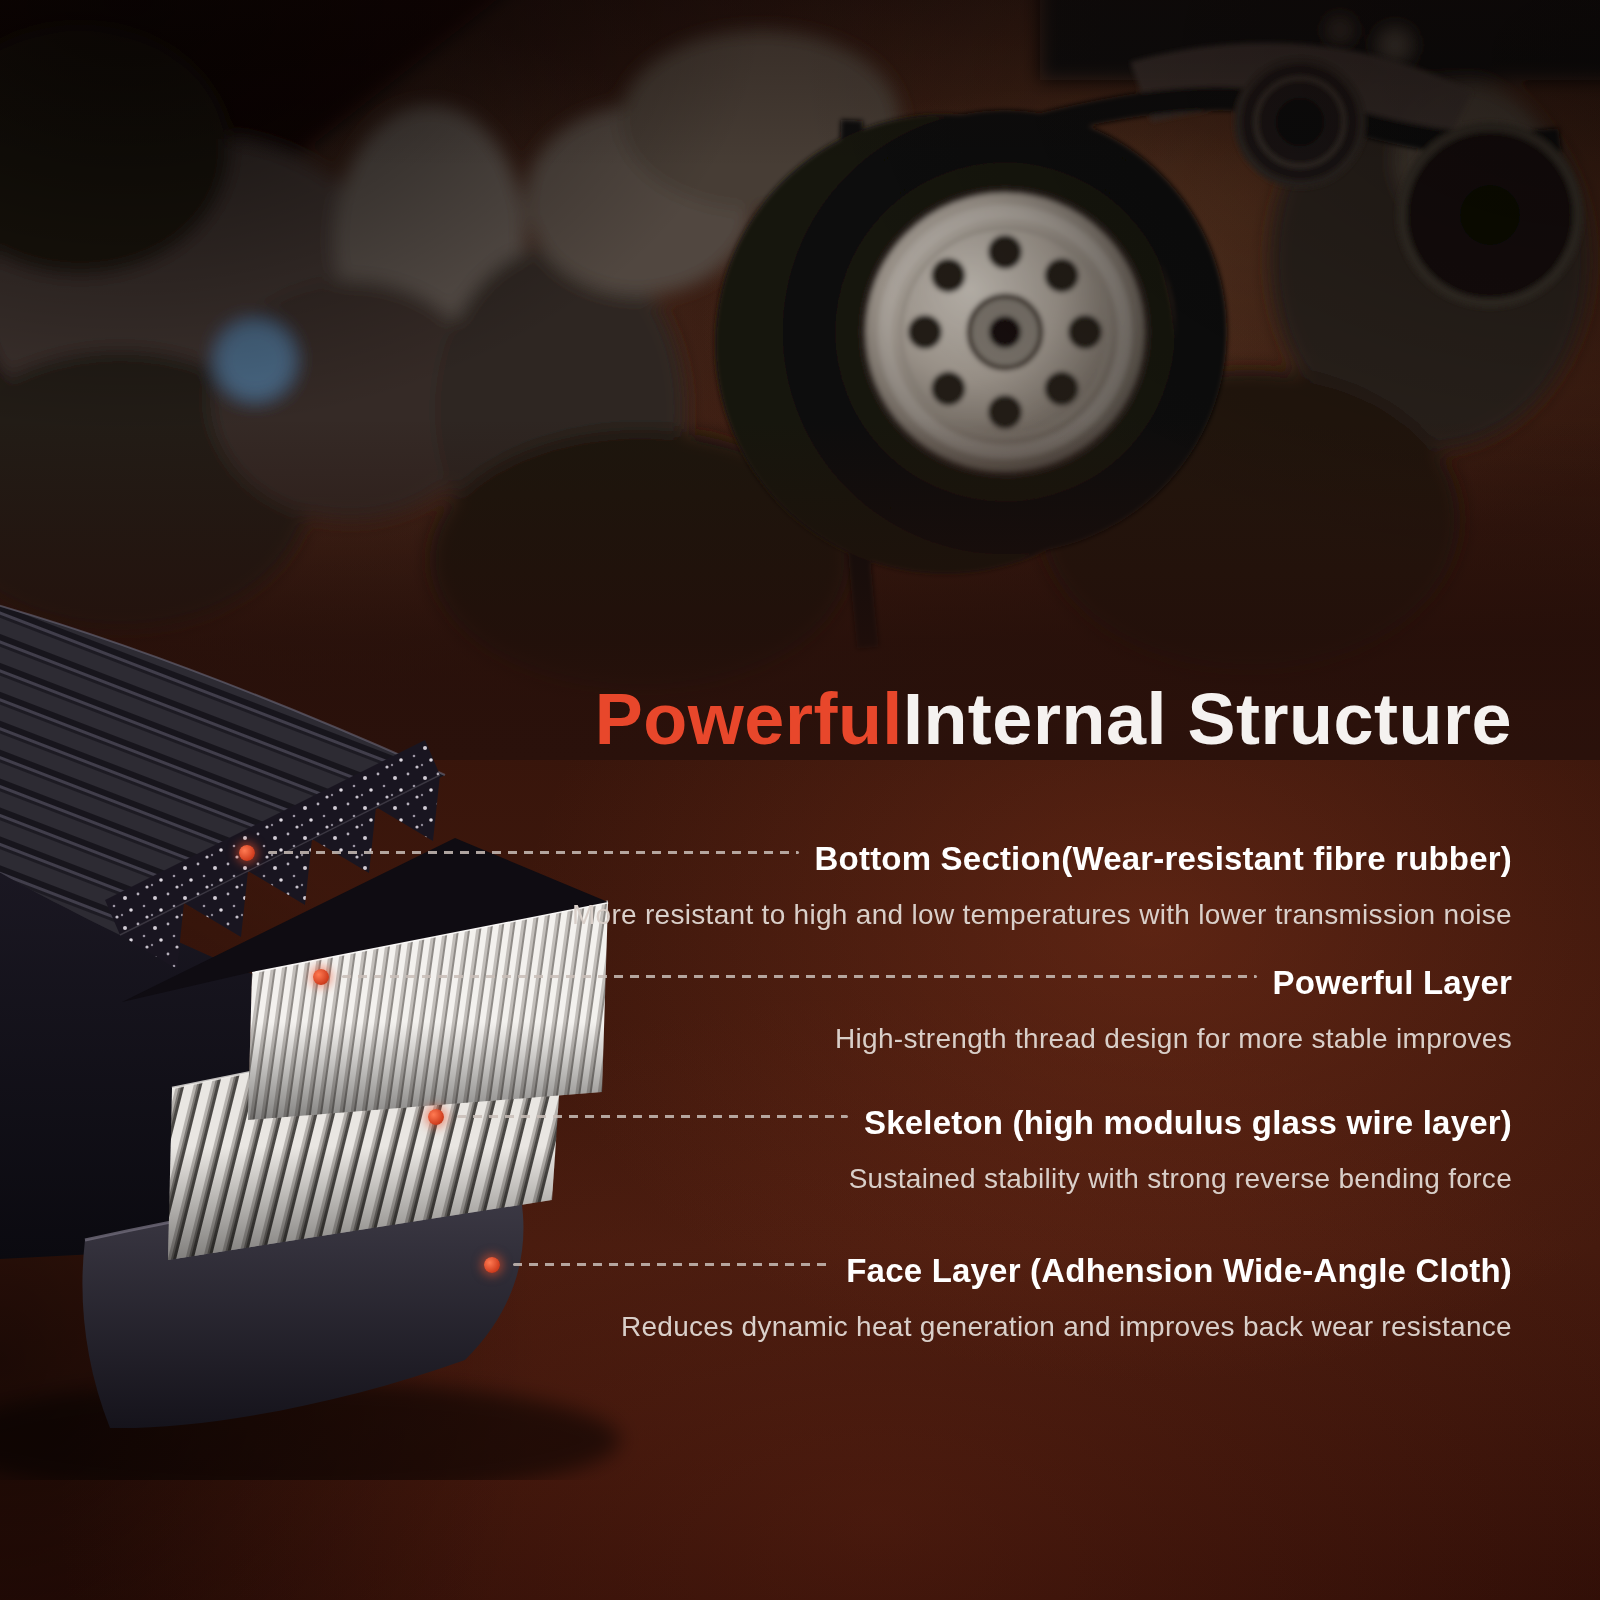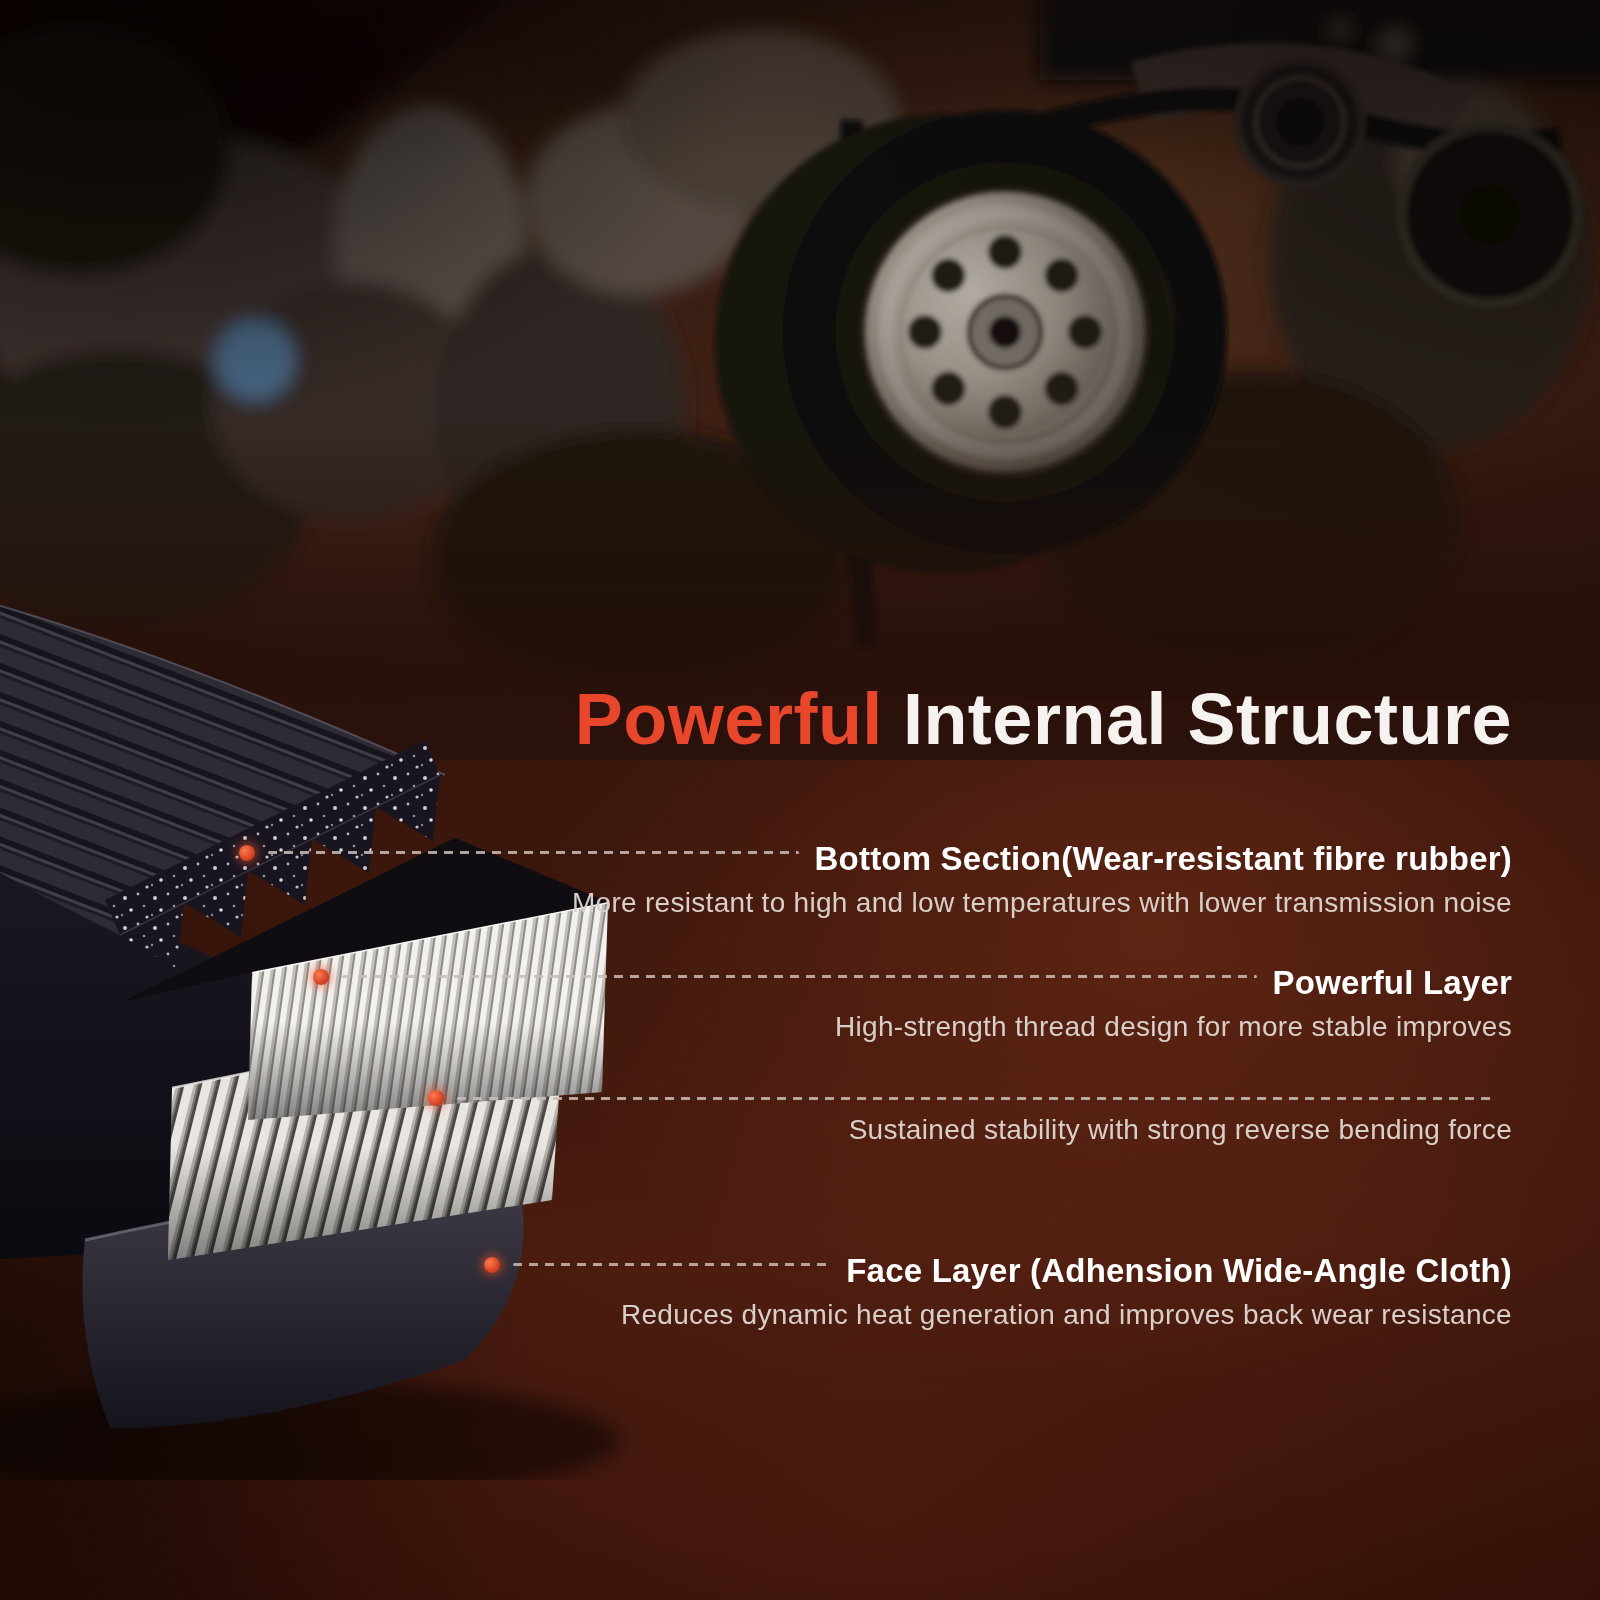--- a/index.html
+++ b/index.html
@@ -33,40 +33,40 @@
     background:
       radial-gradient(1100px 750px at 8% 0%, rgba(0,0,0,0.78), transparent 58%),
       radial-gradient(1300px 850px at 100% 8%, rgba(0,0,0,0.40), transparent 62%);
   }
   
   .title{
     position:absolute;right:88px;top:678px;white-space:nowrap;
     font-size:72px;font-weight:700;letter-spacing:0.5px;
   }
   .t-accent{color:#e8472b;margin-left:12px;}
-  .t-rest{color:#f5f2f0;margin-left:20px;}
+  .t-rest{color:#f5f2f0;}
   
   .callout{position:absolute;right:88px;}
   .callout-line{display:flex;align-items:center;}
   .dot{
     width:16px;height:16px;border-radius:50%;flex:0 0 16px;
     background:radial-gradient(circle at 35% 35%, #ff7a52, #d23f20 65%, #a52c12 100%);
     box-shadow:0 0 10px 3px rgba(232,80,45,0.55);
   }
   .leader{
     flex:1;height:3px;margin:0 16px 0 13px;border-radius:2px;opacity:0.85;
     background:repeating-linear-gradient(90deg,#c9beb8 0 9px, transparent 9px 16px);
   }
   .callout-heading{
     white-space:nowrap;color:#ffffff;font-size:33px;font-weight:700;
     line-height:40px;letter-spacing:0.2px;margin-top:13px;
   }
   .callout-desc{
     white-space:nowrap;text-align:right;color:#d9cfc9;font-size:28px;
-    font-weight:400;line-height:36px;margin-top:6px;letter-spacing:0.3px;
+    font-weight:400;line-height:36px;margin-top:18px;letter-spacing:0.3px;
   }
   .co-1{left:239px;top:826px;}
   .co-2{left:313px;top:950px;}
   .co-3{left:428px;top:1090px;}
   .co-4{left:484px;top:1238px;}
   
   .photo-svg{position:absolute;left:0;top:0;}
   .belt-svg{position:absolute;left:0;top:560px;}
 </style>
 </head>
@@ -246,20 +246,21 @@
       <div class="leader"></div>
       <div class="callout-heading">Powerful Layer</div>
     </div>
     <div class="callout-desc">High-strength thread design for more stable improves</div>
   </div>
 
   <div class="callout co-3">
     <div class="callout-line">
       <div class="dot"></div>
       <div class="leader"></div>
+      <div class="callout-heading">Skeleton (high modulus glass wire layer)</div>
     </div>
     <div class="callout-desc">Sustained stability with strong reverse bending force</div>
   </div>
 
   <div class="callout co-4">
     <div class="callout-line">
       <div class="dot"></div>
       <div class="leader"></div>
       <div class="callout-heading">Face Layer (Adhension Wide-Angle Cloth)</div>
     </div>

